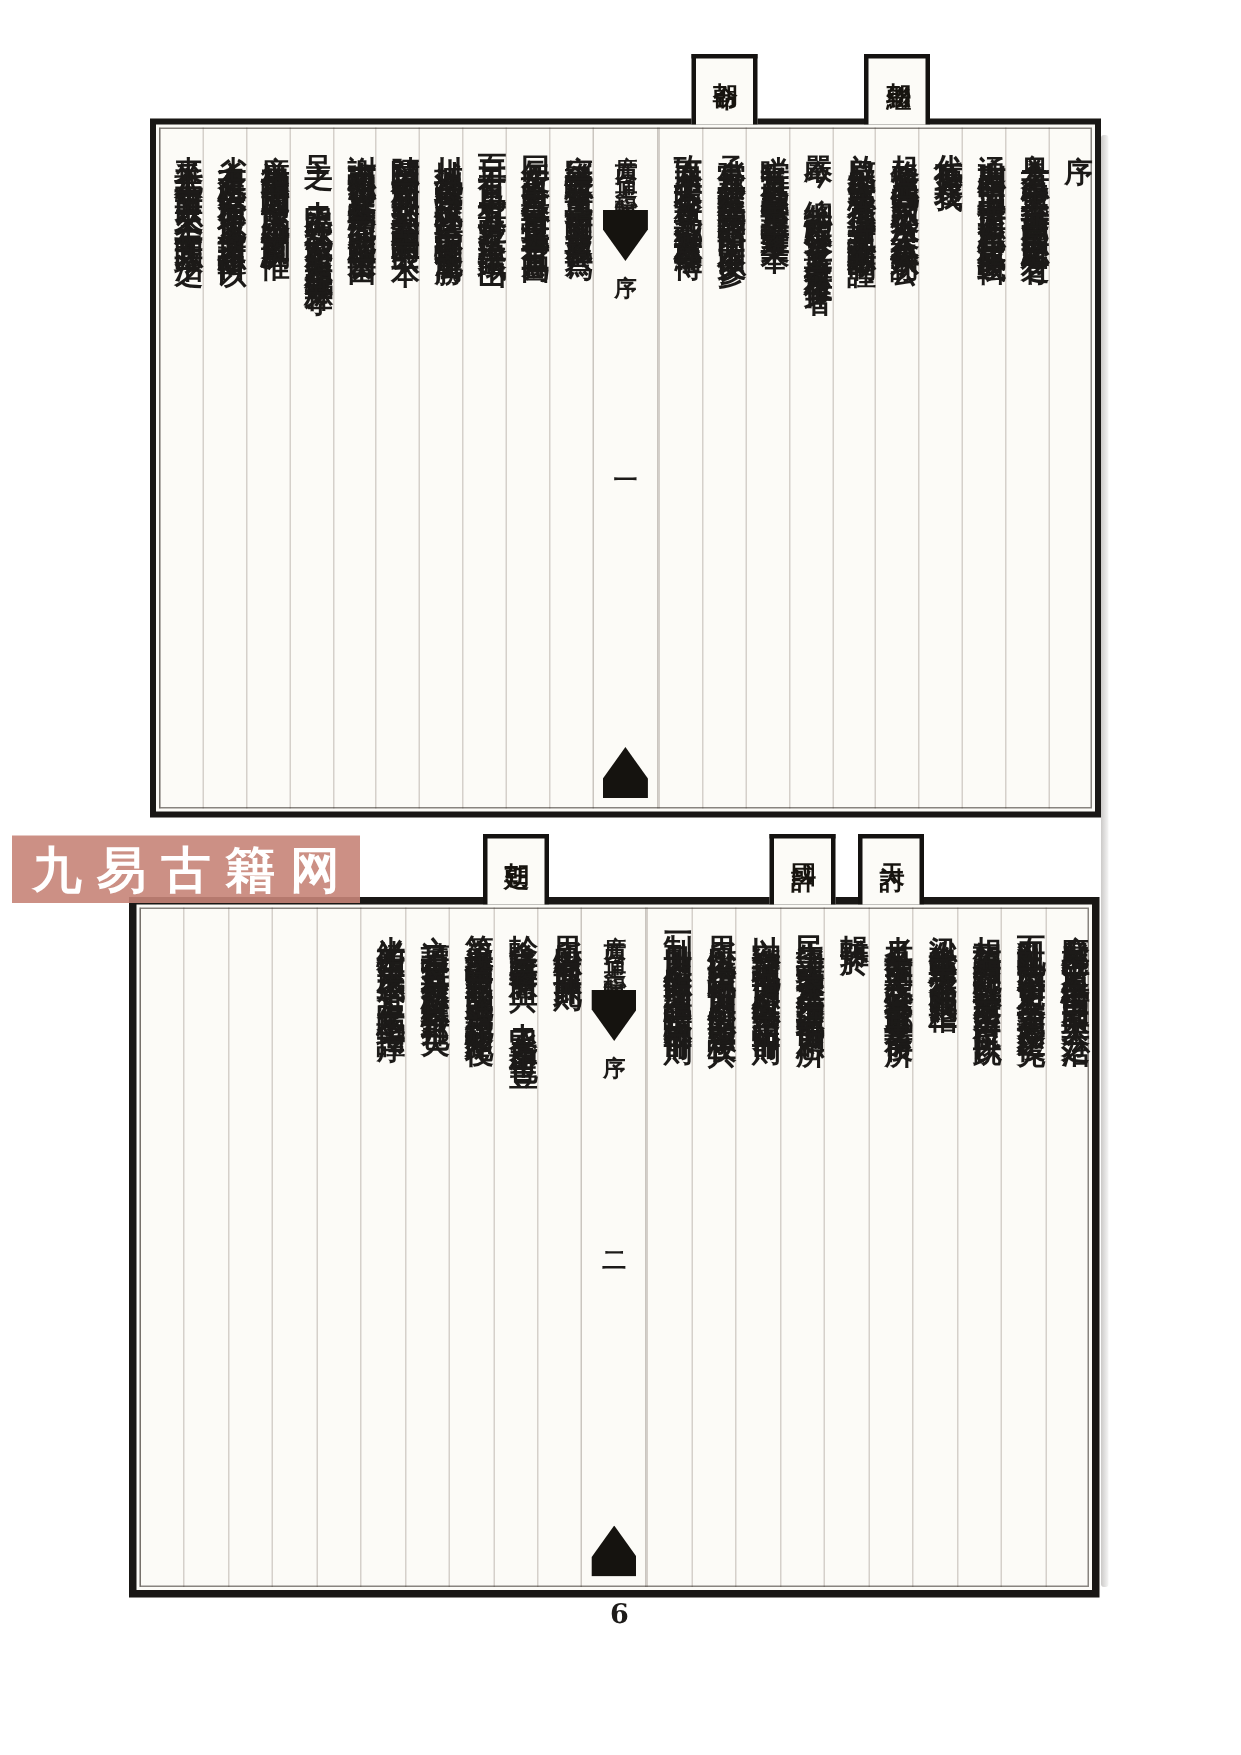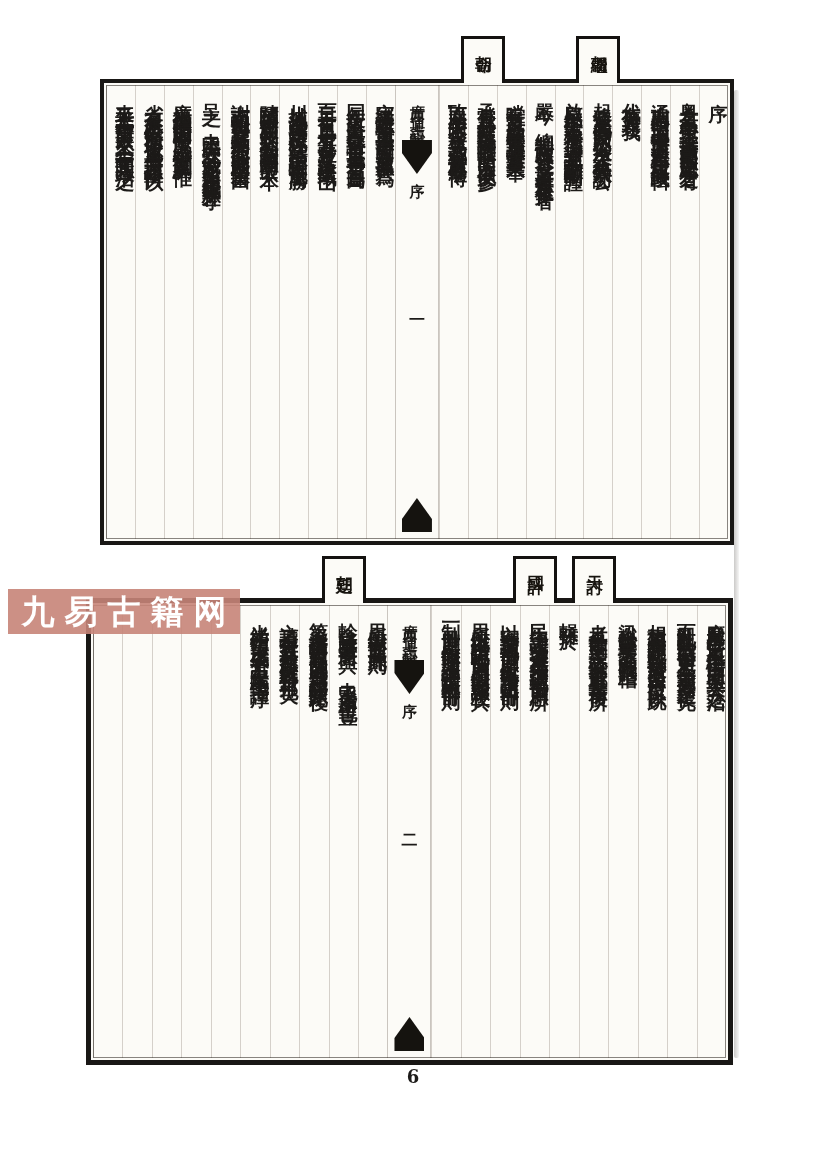--- a/index.html
+++ b/index.html
@@ -54,21 +54,21 @@
     font-size:15px;font-weight:700;letter-spacing:7px;color:#1c1a18;
     margin-top:2px;
   }
   .fishtail{width:30px;height:34px;background:#15130f;margin-top:7px;
     clip-path:polygon(0 0,100% 0,100% 38%,50% 100%,0 38%);}
   .fishtail.lower{margin-top:auto;margin-bottom:3px;transform:scaleY(-1);}
   .spine-section{font-size:15px;font-weight:700;color:#1c1a18;margin-top:9px;}
   .spine-page{font-size:16px;font-weight:700;color:#1c1a18;margin-top:108px;}
   
   .watermark{
-    position:absolute;left:8px;top:589px;width:232px;height:45px;
+    position:absolute;left:8px;top:557px;width:232px;height:45px;
     background:rgba(198,132,120,.9);z-index:6;
     display:flex;align-items:center;justify-content:center;
   }
   .watermark span{
     color:#ffffff;font-family:"DejaVu Sans","Liberation Sans",sans-serif;
     font-size:33px;font-weight:700;letter-spacing:10px;line-height:1;
     text-indent:10px;white-space:nowrap;
   }
   
   .folio{

